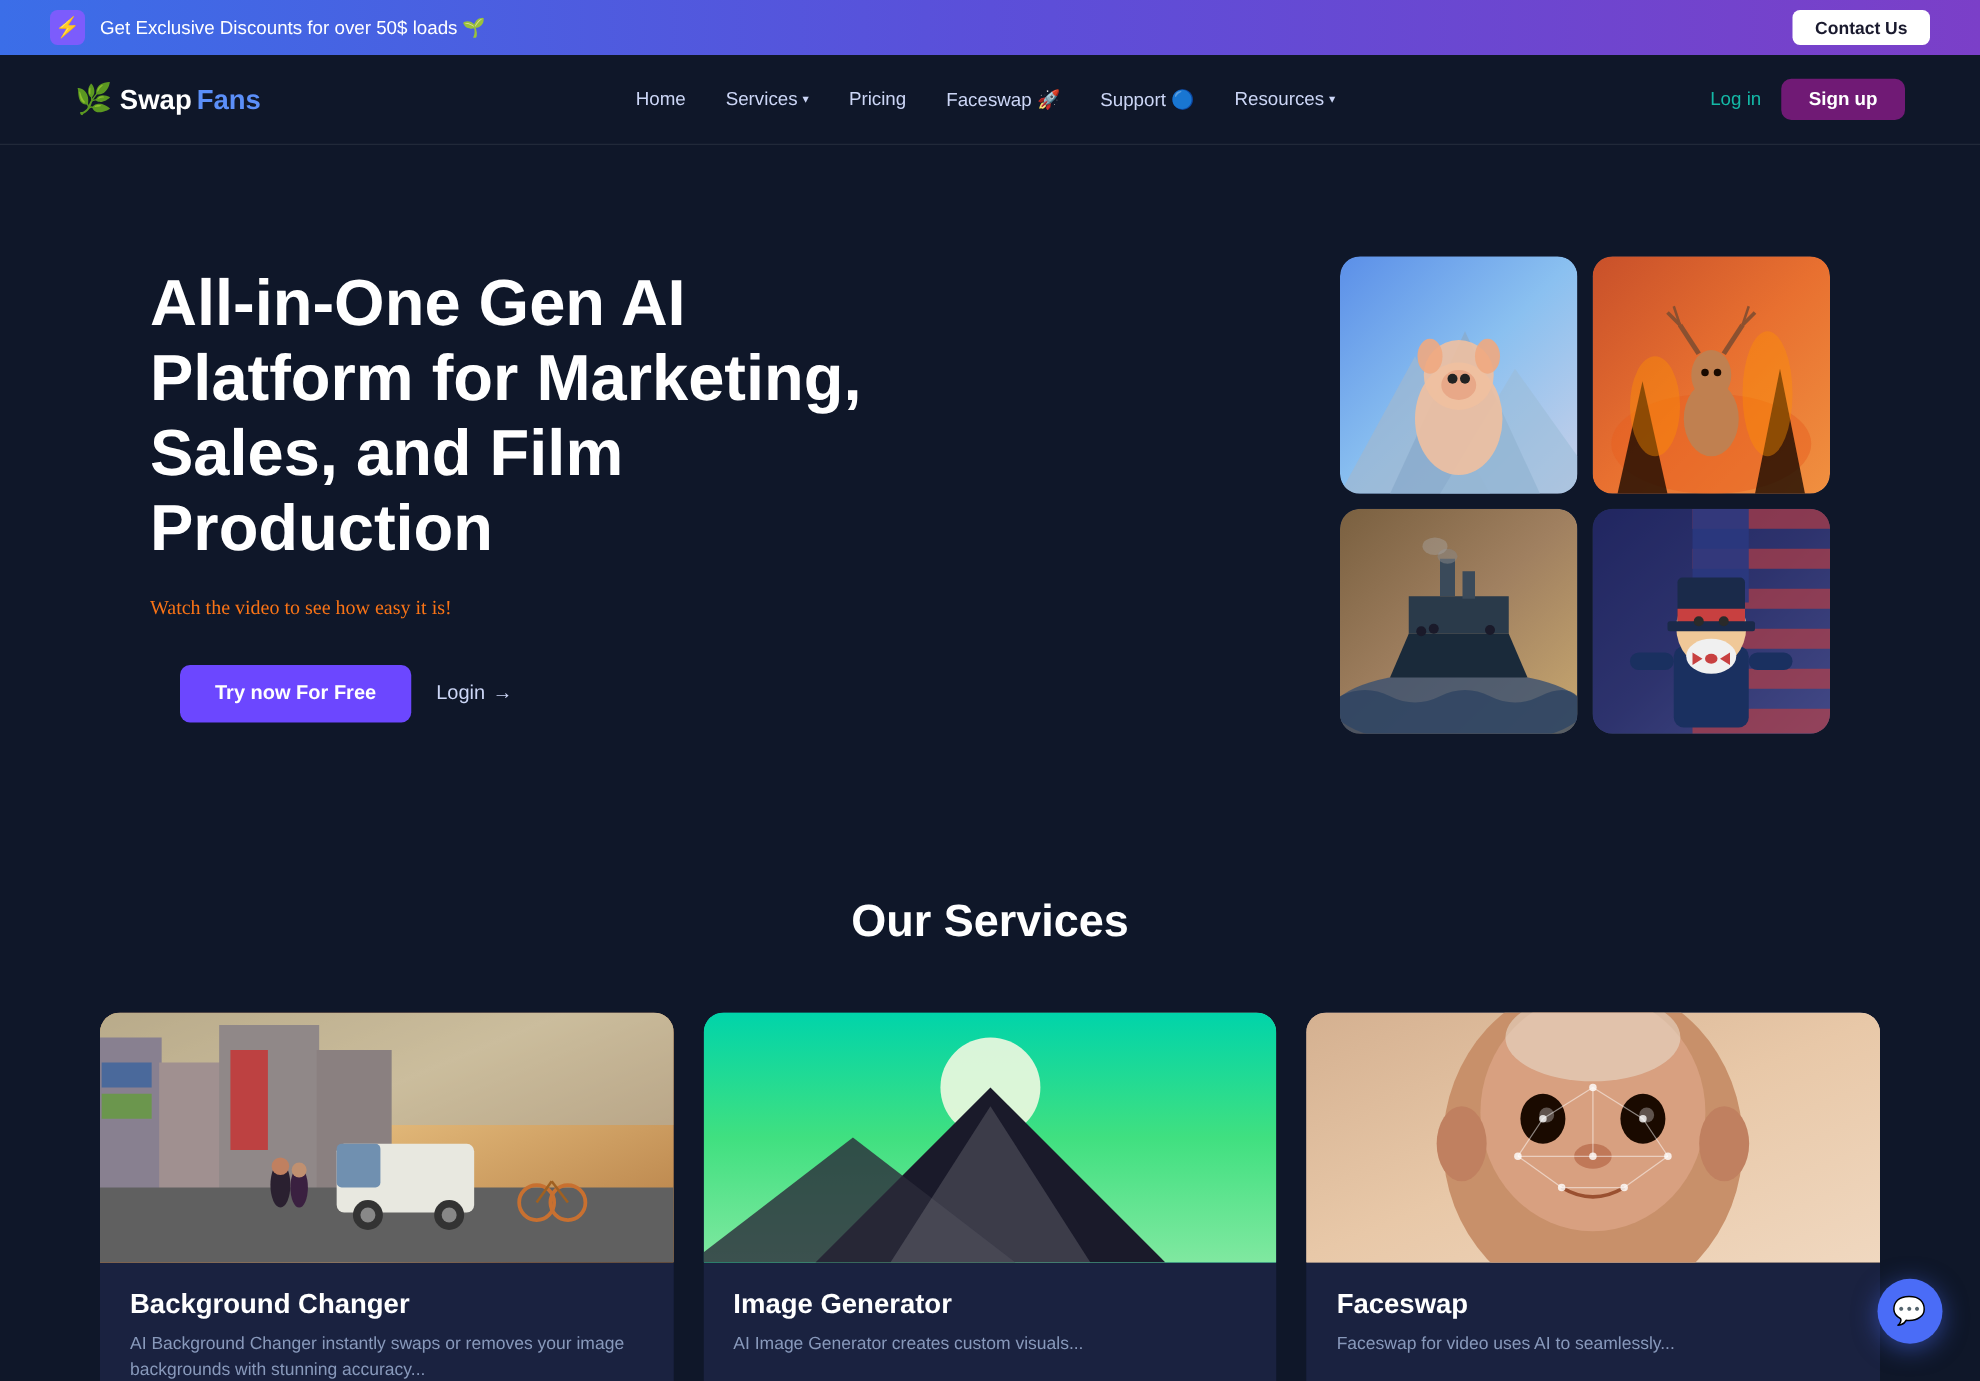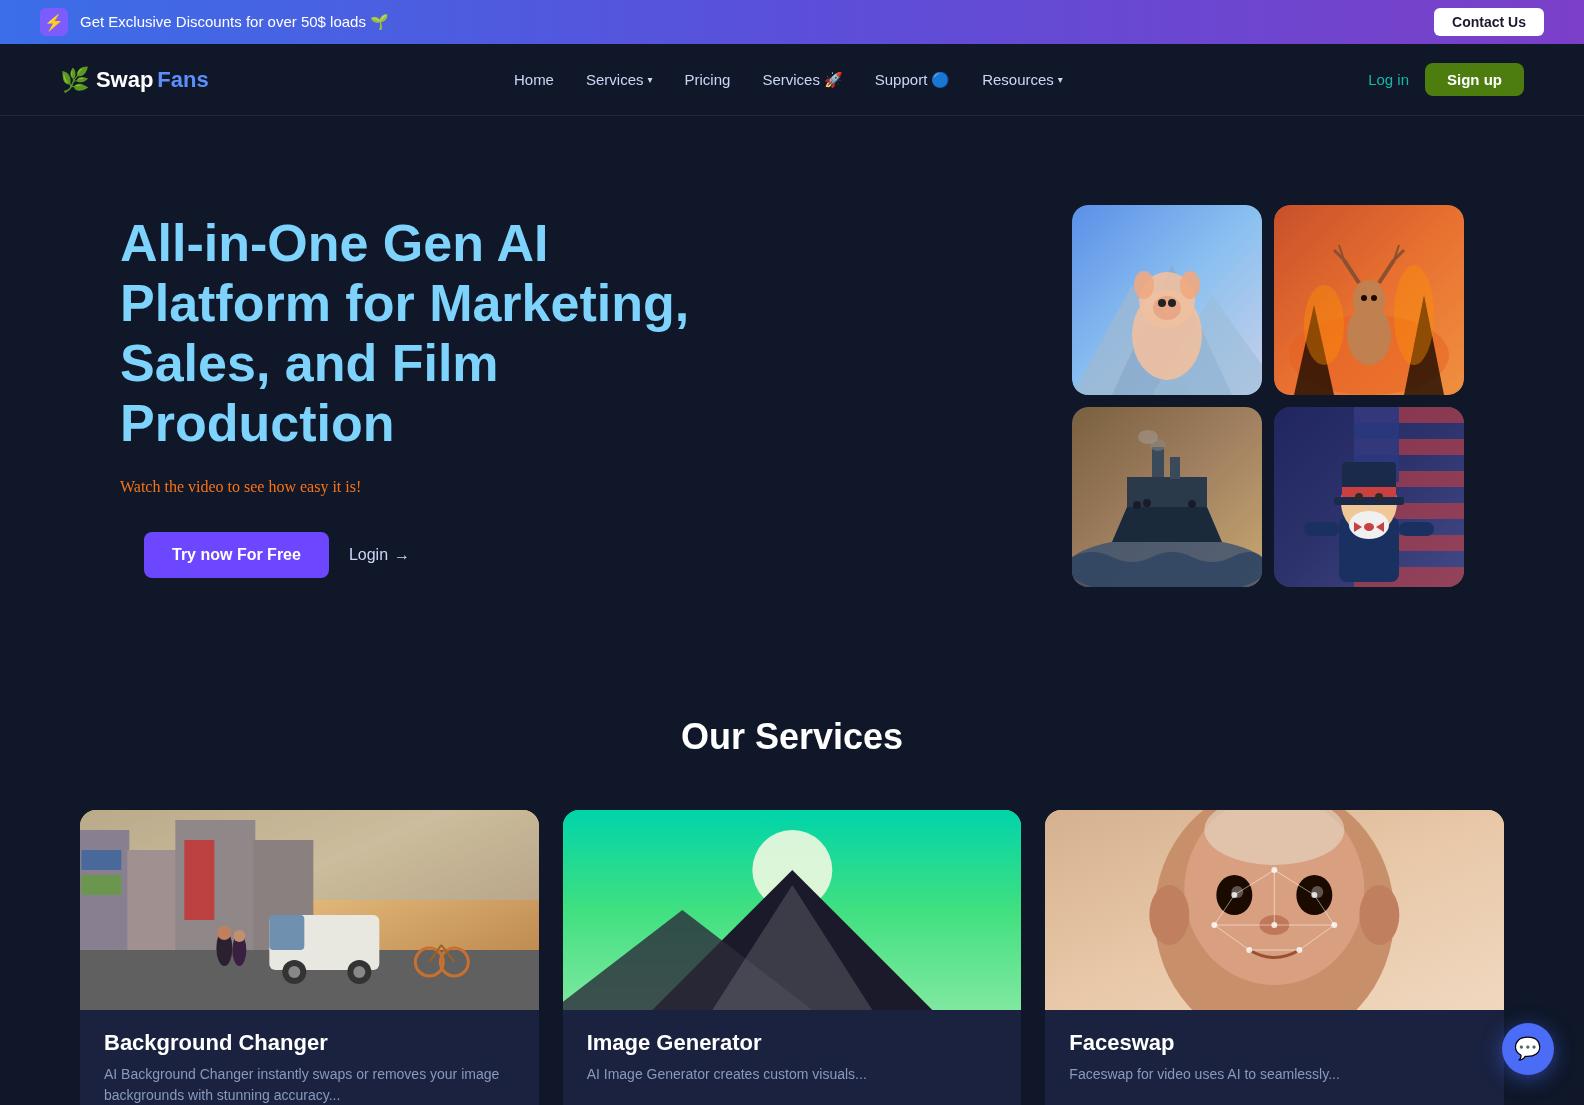--- a/index.html
+++ b/index.html
@@ -30,30 +30,30 @@
     }
     .logo { display: flex; align-items: center; gap: 4px; font-size: 22px; font-weight: 700; }
     .logo-y { color: #e85d5d; font-size: 24px; margin-right: 2px; }
     .logo-swap { color: #fff; }
     .logo-fans { color: #5b8ff9; }
     .nav-links { display: flex; align-items: flex-start; gap: 32px; }
     .nav-link { color: #ccd6f6; font-size: 15px; cursor: pointer; text-decoration: none; display: flex; align-items: center; gap: 4px; }
     .chevron { font-size: 10px; }
     .nav-actions { display: flex; align-items: center; gap: 16px; }
     .login-btn { color: #14b8a6; background: none; border: none; font-size: 15px; cursor: pointer; }
-    .signup-btn { background: #4d7c0f; color: #fff; border: none; border-radius: 8px; padding: 8px 22px; font-size: 15px; font-weight: 600; cursor: pointer; }
+    .signup-btn { background: #701a75; color: #fff; border: none; border-radius: 8px; padding: 8px 22px; font-size: 15px; font-weight: 600; cursor: pointer; }
 
     
     .hero {
       background: #0f1729; padding: 80px 120px 60px;
       display: flex; align-items: center; justify-content: space-between;
       min-height: 540px;
     }
     .hero-left { max-width: 580px; }
-    .hero-title { font-size: 52px; font-weight: 800; line-height: 1.15; color: #7dd3fc; margin-bottom: 24px; }
+    .hero-title { font-size: 52px; font-weight: 800; line-height: 1.15; color: #ffffff; margin-bottom: 24px; }
     .hero-subtitle { font-size: 17px; color: #8899bb; line-height: 1.6; margin-bottom: 16px; }
     .hero-watch { font-size: 16px; color: #f97316; margin-bottom: 36px; font-family: Liberation Serif, serif; }
     .hero-actions { display: flex; align-items: center; gap: 20px; margin-left: 24px; }
     .try-btn {
       background: #6c47ff; color: #fff; border: none; border-radius: 8px;
       padding: 14px 28px; font-size: 16px; font-weight: 600; cursor: pointer;
     }
     .login-arrow { color: #ccd6f6; font-size: 16px; cursor: pointer; display: flex; align-items: flex-start; gap: 6px; }
 
     
@@ -117,21 +117,21 @@
     <span class="logo-swap">Swap</span>
     <span class="logo-fans">Fans</span>
   </div>
   <div class="nav-links">
     <a class="nav-link">Home</a>
     <a class="nav-link">
       <span>Services</span>
       <span class="chevron">▾</span>
     </a>
     <a class="nav-link">Pricing</a>
-    <a class="nav-link">Services 🚀</a>
+    <a class="nav-link">Faceswap 🚀</a>
     <a class="nav-link">Support 🔵</a>
     <a class="nav-link">
       <span>Resources</span>
       <span class="chevron">▾</span>
     </a>
   </div>
   <div class="nav-actions">
     <button class="login-btn">Log in</button>
     <button class="signup-btn">Sign up</button>
   </div>

